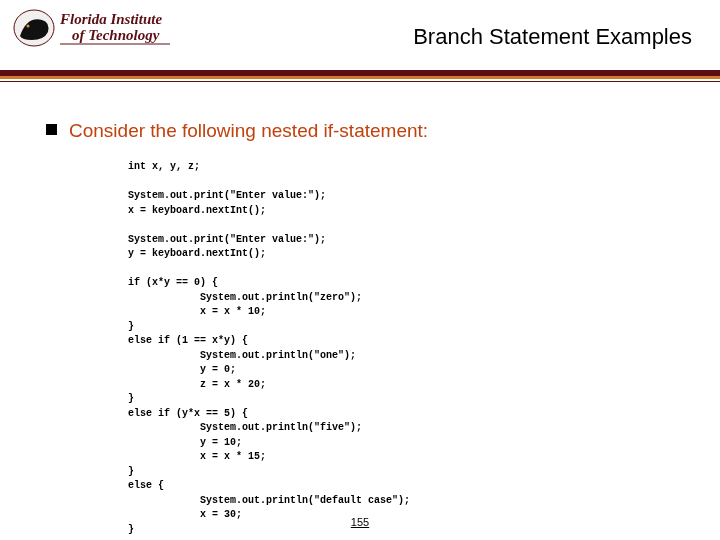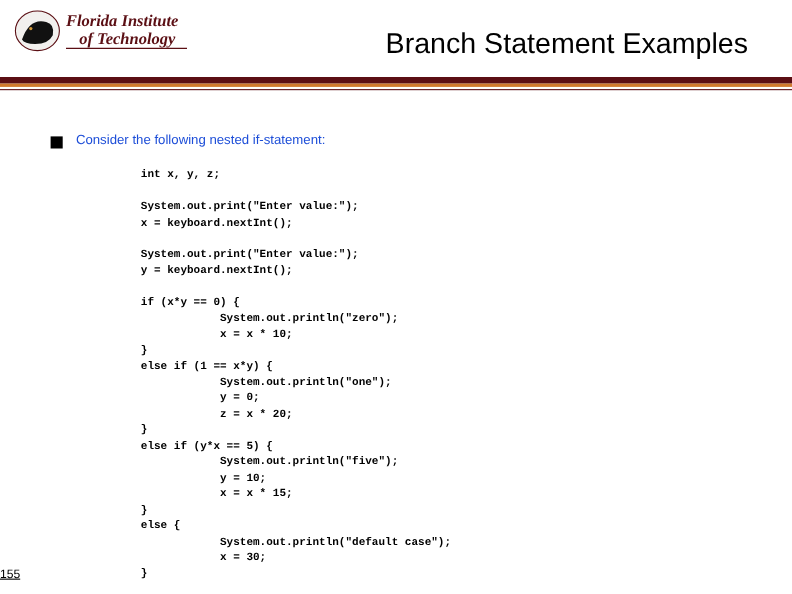--- a/index.html
+++ b/index.html
@@ -20,23 +20,23 @@
   .logo {
     position: absolute;
     left: 12px;
     top: 6px;
     width: 160px;
     height: 50px;
   }
   .logo svg { display:block; }
   .title {
     position: absolute;
-    right: 40px;
+    right: 28px;
     top: 24px;
-    font-size: 26px;
+    font-size: 22px;
     color: #000;
     text-align: right;
   }
   .divider {
     position: absolute;
     left: 0;
     right: 0;
     top: 70px;
     height: 16px;
   }
@@ -65,39 +65,39 @@
   }
   .bullet-square {
     width: 11px;
     height: 11px;
     background: #000;
     margin-top: 4px;
     margin-right: 12px;
     flex: 0 0 auto;
   }
   .bullet-text {
-    font-size: 12px;
-    color: #1d4ed8;
+    font-size: 19px;
+    color: #c2410c;
   }
   .code-block {
     font-family: "Courier New", monospace;
     font-size: 10px;
     line-height: 1.45;
     white-space: pre;
     margin-left: 82px;
     margin-top: 18px;
     color: #000;
     font-weight: bold;
   }
   .page-num {
     position: absolute;
     bottom: 12px;
     left: 0;
     right: 0;
-    text-align: left;
+    text-align: center;
     font-size: 11px;
     color: #000;
     text-decoration: underline;
   }
 </style>
 </head>
 <body>
 
 <div class="header-area">
   <div class="logo">

